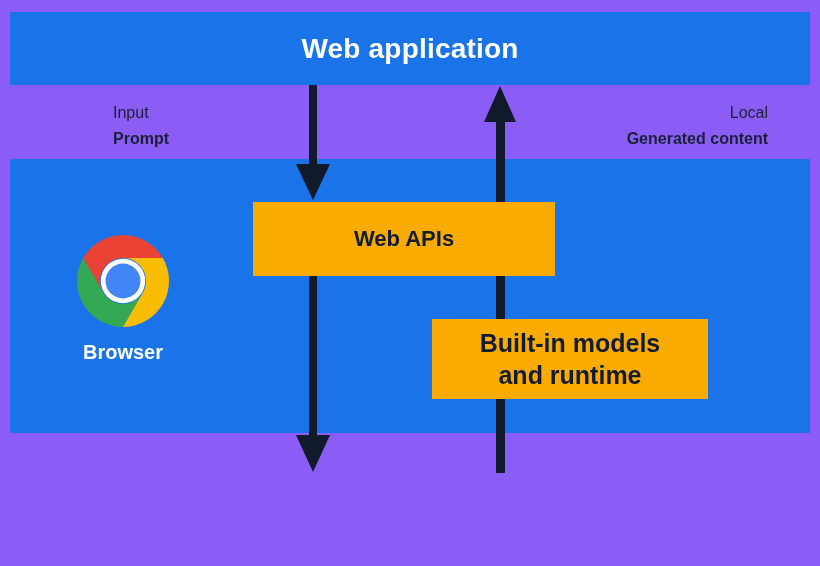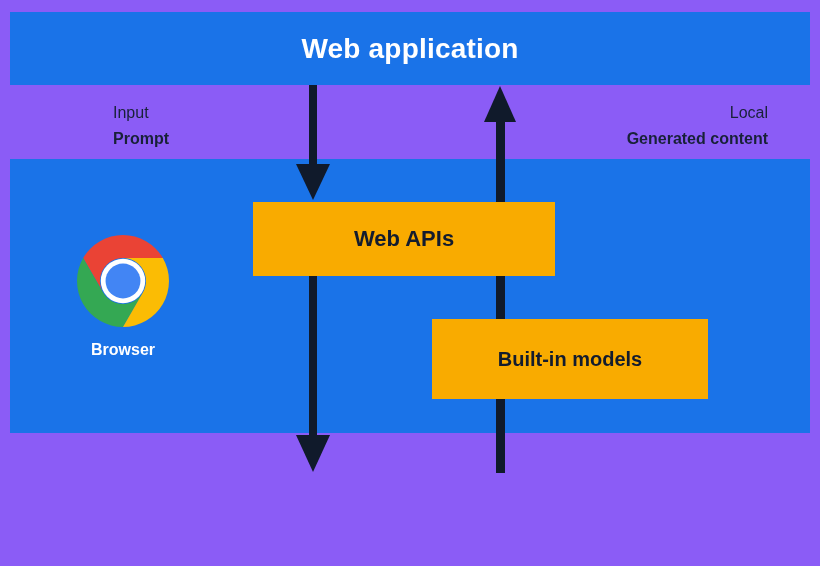--- a/index.html
+++ b/index.html
@@ -29,25 +29,25 @@
   .head{position:absolute;width:0;height:0;z-index:1;}
   .head-down-1{left:296px;top:164px;border-left:17px solid transparent;border-right:17px solid transparent;border-top:36px solid #101A2B;}
   .head-down-2{left:296px;top:435px;border-left:17px solid transparent;border-right:17px solid transparent;border-top:37px solid #101A2B;}
   .head-up{left:484px;top:86px;border-left:16px solid transparent;border-right:16px solid transparent;border-bottom:36px solid #101A2B;}
   .ybox{
     position:absolute;background:#F9AB00;color:#131C2E;z-index:2;
     display:flex;flex-direction:column;align-items:center;justify-content:center;
     font-weight:700;text-align:center;
   }
   .ybox-webapis{left:253px;top:202px;width:302px;height:74px;font-size:22px;}
-  .ybox-builtin{left:432px;top:319px;width:276px;height:80px;font-size:20px;line-height:32px;}
+  .ybox-builtin{left:432px;top:319px;width:276px;height:80px;font-size:25px;line-height:32px;}
   .chrome-logo{position:absolute;left:77px;top:235px;width:92px;height:92px;}
   .browser-label{
     position:absolute;left:43px;top:341px;width:160px;text-align:center;
-    color:#ffffff;font-weight:700;font-size:16px;
+    color:#ffffff;font-weight:700;font-size:20px;
   }
 </style>
 </head>
 <body>
 
 <div class="canvas">
 
   <div class="bar top-bar">
     <span>Web application</span>
   </div>
@@ -81,16 +81,17 @@
       <circle cx="24" cy="24" r="9.1" fill="#4285F4"></circle>
     </svg>
   </div>
   <div class="browser-label">Browser</div>
 
   <div class="ybox ybox-webapis">
     <span>Web APIs</span>
   </div>
   <div class="ybox ybox-builtin">
     <span>Built-in models</span>
+    <span>and runtime</span>
   </div>
 
 
 </div>
 
 </body></html>

